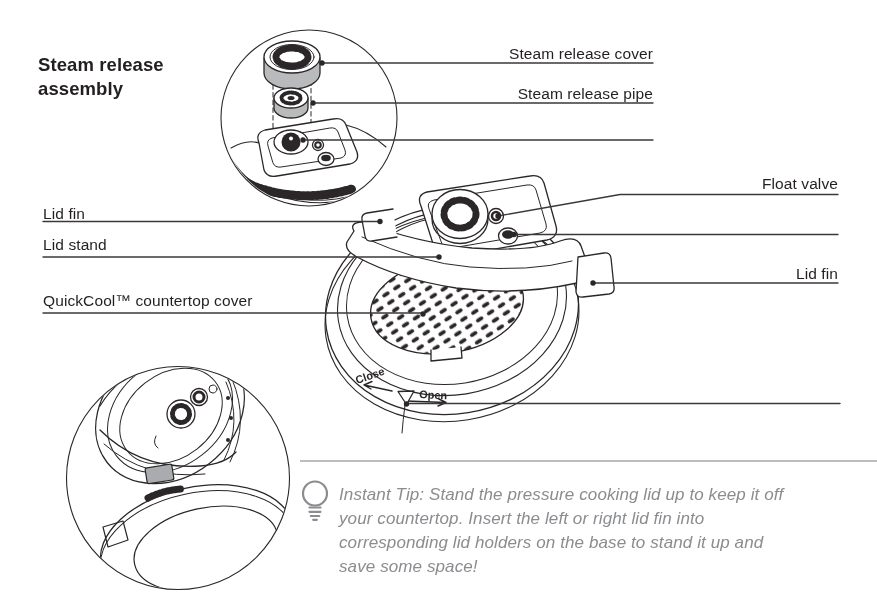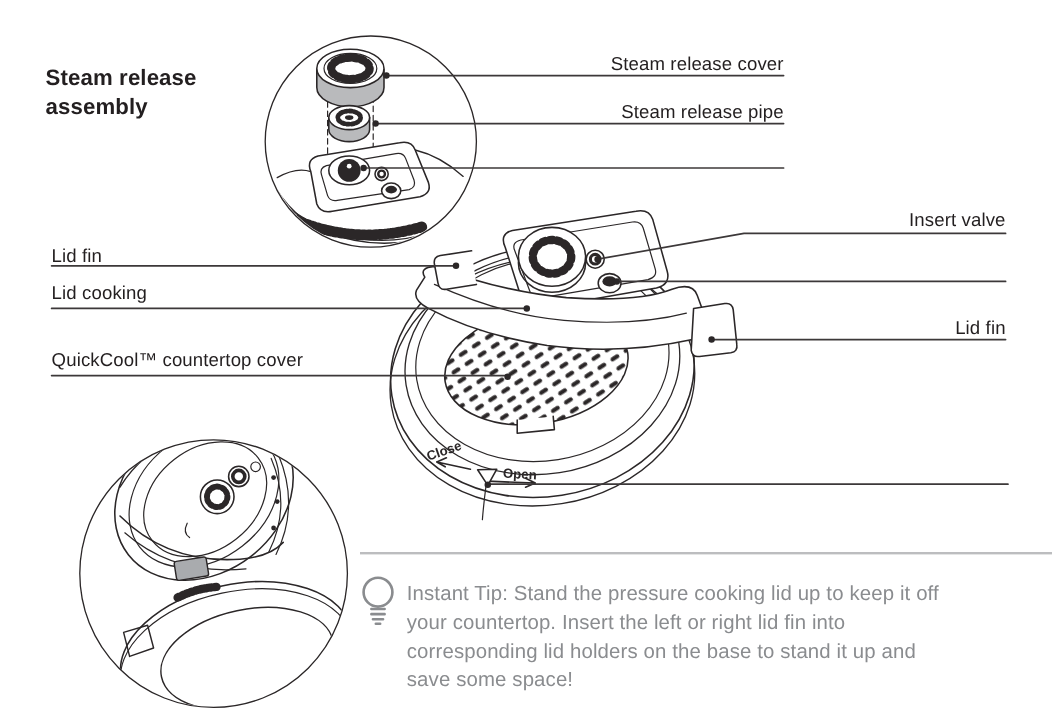--- a/index.html
+++ b/index.html
@@ -8,21 +8,21 @@
   .art{position:absolute;left:0;top:0;z-index:1;}
   .page-title{position:absolute;left:38px;top:25px;width:160px;z-index:2;
     font-size:18.5px;line-height:23.5px;font-weight:bold;color:#231f20;letter-spacing:.1px;margin-top:28px;}
   .lbl{position:absolute;z-index:2;font-size:15.5px;line-height:17px;color:#231f20;
     white-space:nowrap;letter-spacing:.1px;}
   .lbl.r{text-align:left;}
   .tip-rule{position:absolute;left:300px;top:460px;width:577px;height:2px;
     background:#bcbdbf;z-index:2;}
   .bulb{position:absolute;left:299px;top:477px;z-index:2;}
   .tip-text{position:absolute;left:339px;top:483px;width:448px;z-index:2;margin:0;
-    font-size:17px;line-height:24px;color:#8a8c8f;letter-spacing:.1px;}
+    font-size:17px;line-height:24px;color:#8a8c8f;letter-spacing:.1px;font-style:italic;}
 </style>
 </head>
 <body>
 
 <div class="canvas">
 
   <svg class="art" width="877" height="601" viewBox="0 0 877 601">
     <defs>
       <clipPath id="clipTop">
           <circle cx="309" cy="118" r="87"></circle>
@@ -179,24 +179,24 @@
         <circle cx="439" cy="257" r="2.7"></circle>
         <circle cx="423" cy="314" r="2.7"></circle>
       </g>
     </g>
   </svg>
 
   <div class="page-title">Steam release assembly</div>
 
   <div class="lbl r" style="top:45px;right:224px">Steam release cover</div>
   <div class="lbl r" style="top:85px;right:224px">Steam release pipe</div>
-  <div class="lbl r" style="top:175px;right:39px">Insert valve</div>
+  <div class="lbl r" style="top:175px;right:39px">Float valve</div>
   <div class="lbl r" style="top:265px;right:39px">Lid fin</div>
   <div class="lbl" style="top:205px;left:43px">Lid fin</div>
-  <div class="lbl" style="top:236px;left:43px">Lid cooking</div>
+  <div class="lbl" style="top:236px;left:43px">Lid stand</div>
   <div class="lbl" style="top:292px;left:43px">QuickCool™ countertop cover</div>
 
   <div class="tip-rule"></div>
   <svg class="bulb" width="34" height="54" viewBox="0 0 34 54">
     <g stroke="#8a8c8f" stroke-width="2.2" fill="none" stroke-linecap="round">
       <circle cx="16" cy="16.5" r="12"></circle>
       <path d="M10.5,30.5 h11 M10.5,34.8 h11 M11.8,39 h8.4 M14.2,42.8 h3.6"></path>
     </g>
   </svg>
   <p class="tip-text">Instant Tip: Stand the pressure cooking lid up to keep it off your countertop. Insert the left or right lid fin into corresponding lid holders on the base to stand it up and save some space!</p>

